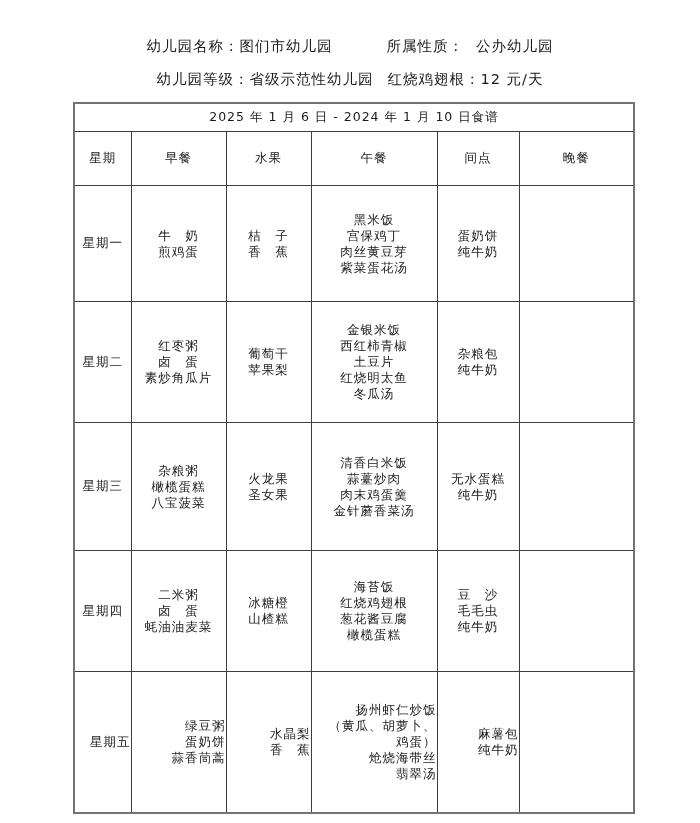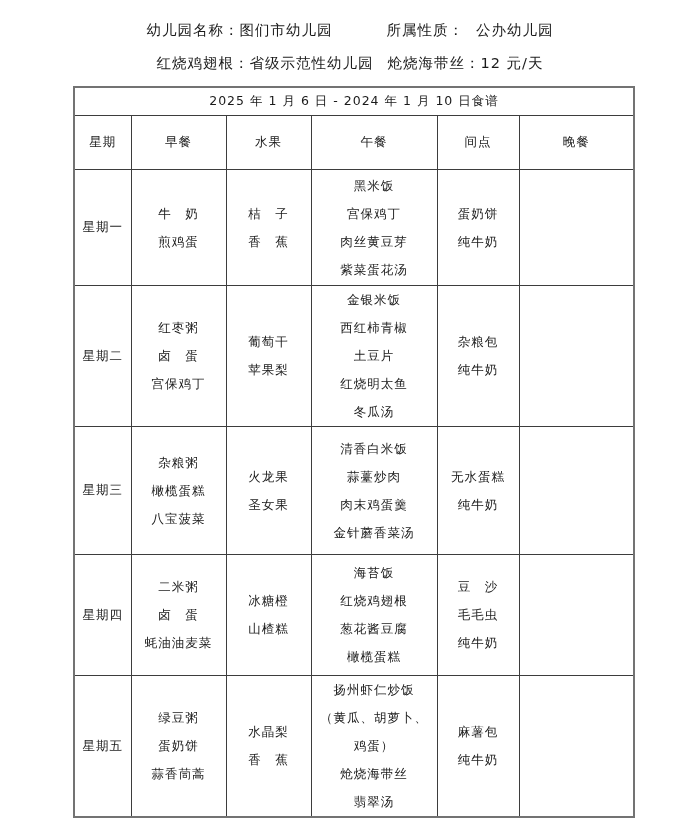--- a/index.html
+++ b/index.html
@@ -5,21 +5,21 @@
   html,body{margin:0;padding:0;}
   body{
     width:700px;height:823px;
     background:#ffffff;
     color:#1c1c1c;
     font-family:"DejaVu Sans","Liberation Sans",sans-serif;
     -webkit-font-smoothing:antialiased;
     overflow:hidden;
   }
   .doc-header{
-    margin-top:14px;
+    margin-top:30px;
     text-align:center;
     font-size:14.5px;
     font-weight:500;
     letter-spacing:1px;
     line-height:33px;
     color:#1a1a1a;
   }
   .doc-header .line{white-space:nowrap;}
   .gap-wide{display:inline-block;width:54px;}
   .gap-mid{display:inline-block;width:14px;}
@@ -40,33 +40,33 @@
     letter-spacing:1px;
     color:#1a1a1a;
   }
   td.title-cell{
     height:27px;
     font-size:14px;
     font-weight:500;
     letter-spacing:0.5px;
   }
   tr.col-header td{height:53px;font-weight:400;}
-  .cell-lines{white-space:pre-line;line-height:28px;}
+  .cell-lines{white-space:pre-line;line-height:16px;}
   tr.r0 td{height:115px;}
   tr.r1 td{height:120px;}
   tr.r2 td{height:127px;}
   tr.r3 td{height:120px;}
-  tr.r4 td{height:140px;}
+  tr.r4 td{height:140px;text-align:right;}
 </style>
 </head>
 <body>
 
 <div class="doc-header">
   <div class="line"><span>幼儿园名称：</span><span>图们市幼儿园</span><span class="gap-wide"></span><span>所属性质：</span><span class="gap-small"></span><span>公办幼儿园</span></div>
-  <div class="line"><span>红烧鸡翅根：</span><span>省级示范性幼儿园</span><span class="gap-mid"></span><span>炝烧海带丝：</span><span>12 元/天</span></div>
+  <div class="line"><span>幼儿园等级：</span><span>省级示范性幼儿园</span><span class="gap-mid"></span><span>红烧鸡翅根：</span><span>12 元/天</span></div>
 </div>
 
 <table class="menu">
   <colgroup>
     <col style="width:57px">
       <col style="width:95px">
       <col style="width:85px">
     <col style="width:126px">
       <col style="width:82px">
       <col style="width:115px">
@@ -107,21 +107,21 @@
       <td>
           <div class="cell-lines"></div>
         </td>
     </tr>
 
     <tr class="r1">
       <td>星期二</td>
       <td>
           <div class="cell-lines">红枣粥
 卤　蛋
-宫保鸡丁</div>
+素炒角瓜片</div>
         </td>
       <td>
           <div class="cell-lines">葡萄干
 苹果梨</div>
         </td>
       <td>
           <div class="cell-lines">金银米饭
 西红柿青椒
 土豆片
 红烧明太鱼

